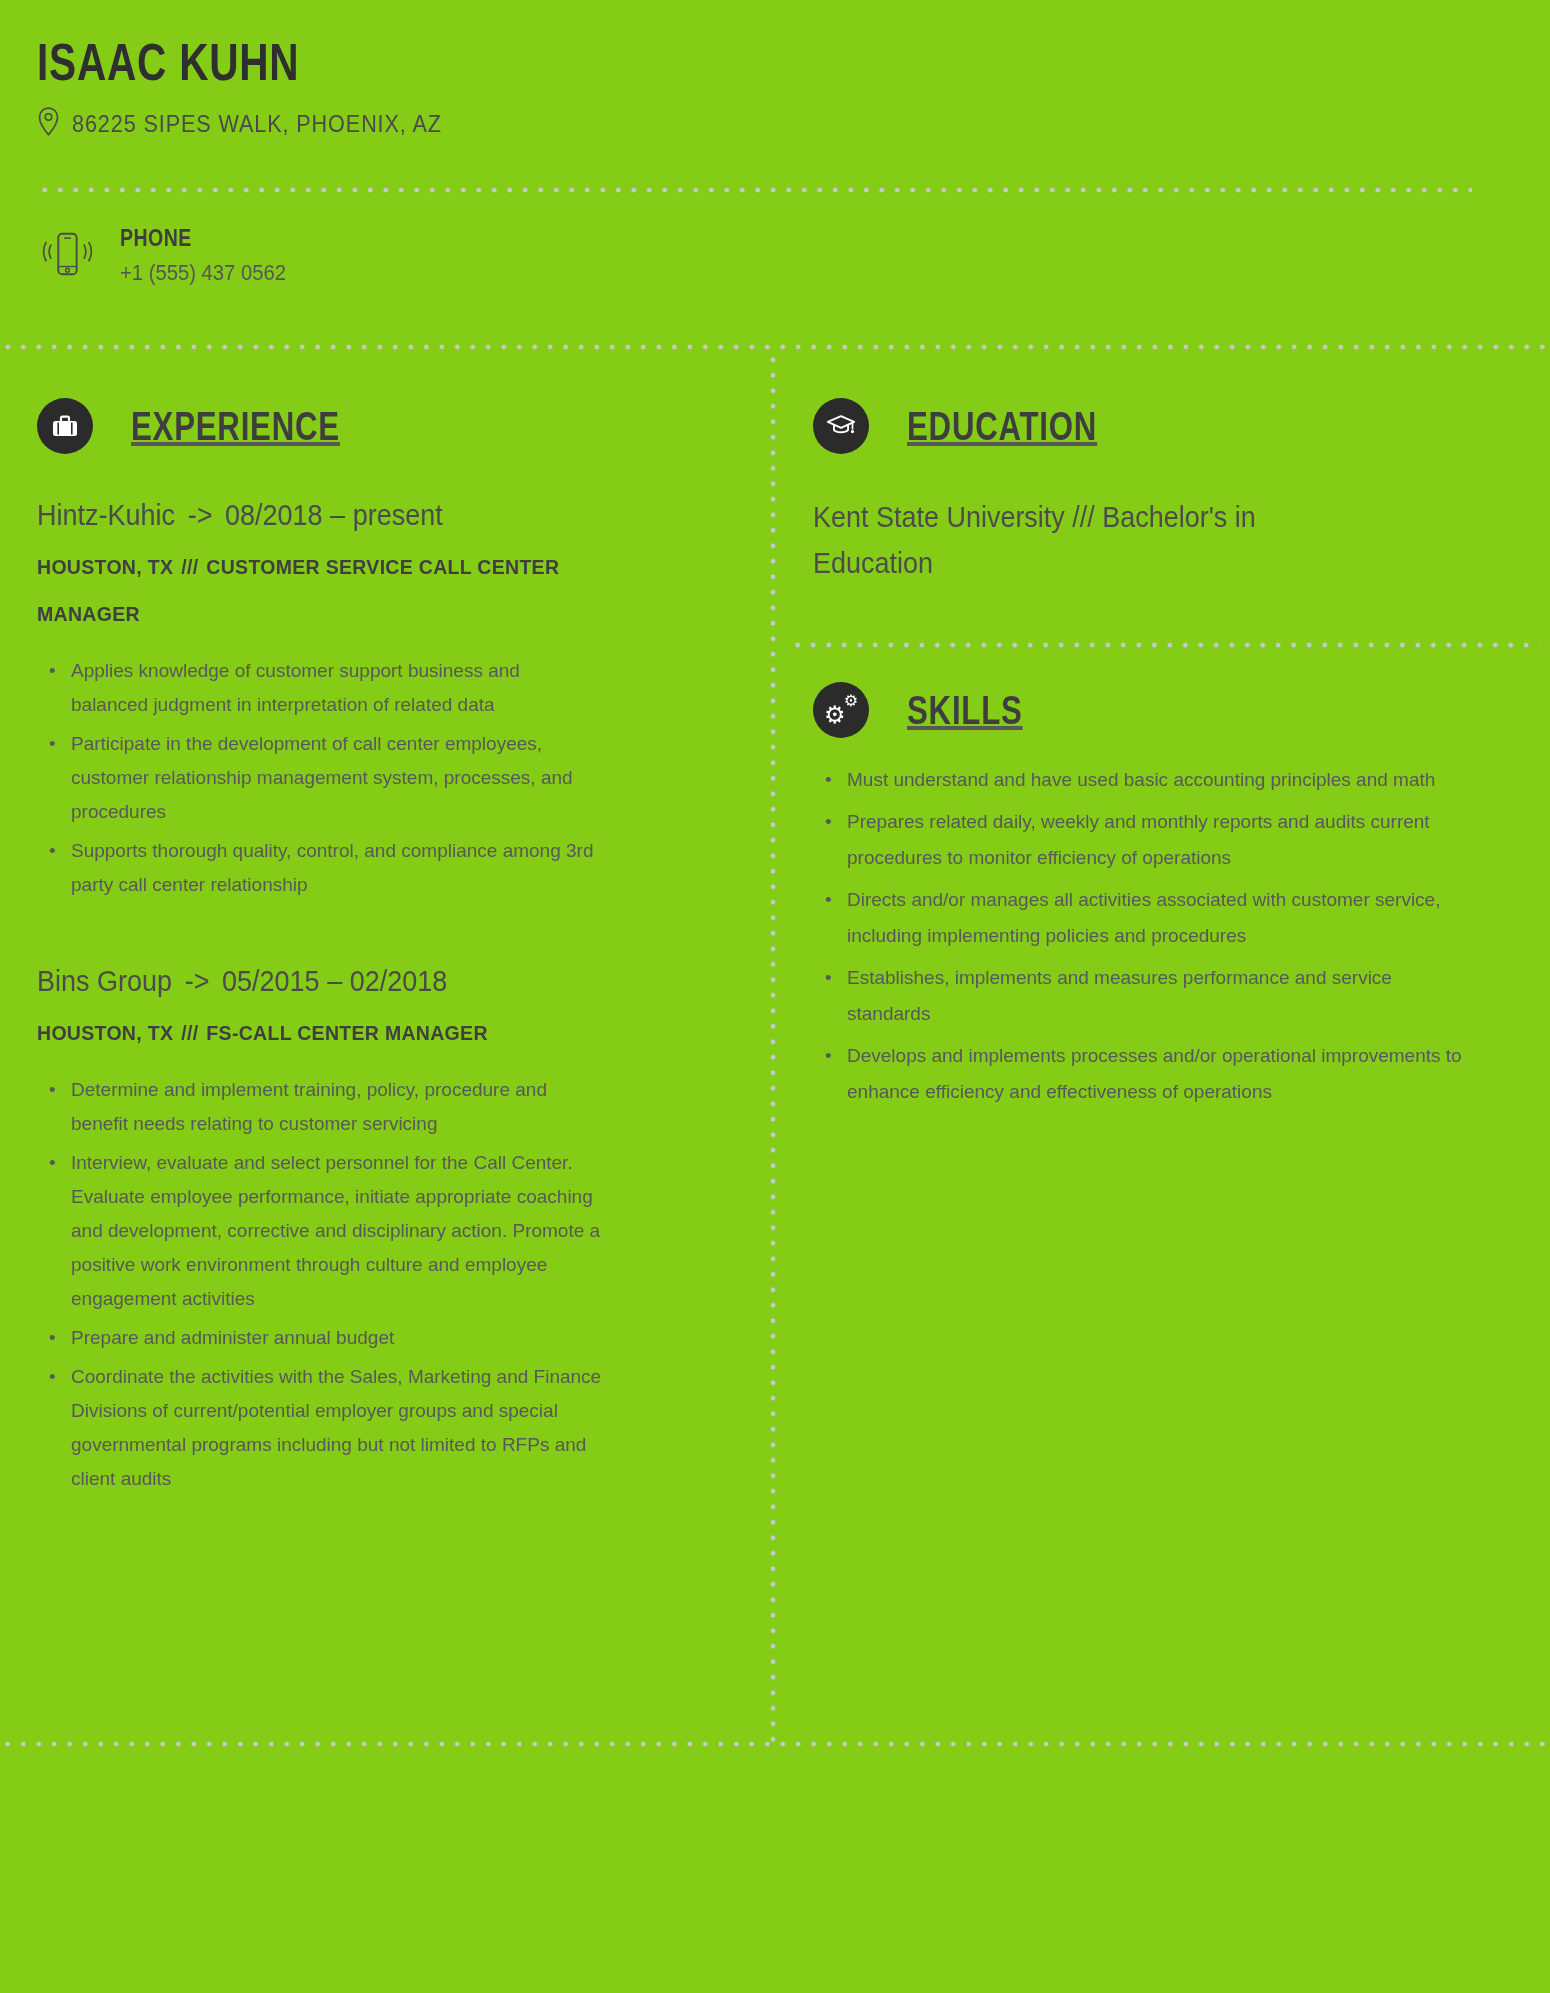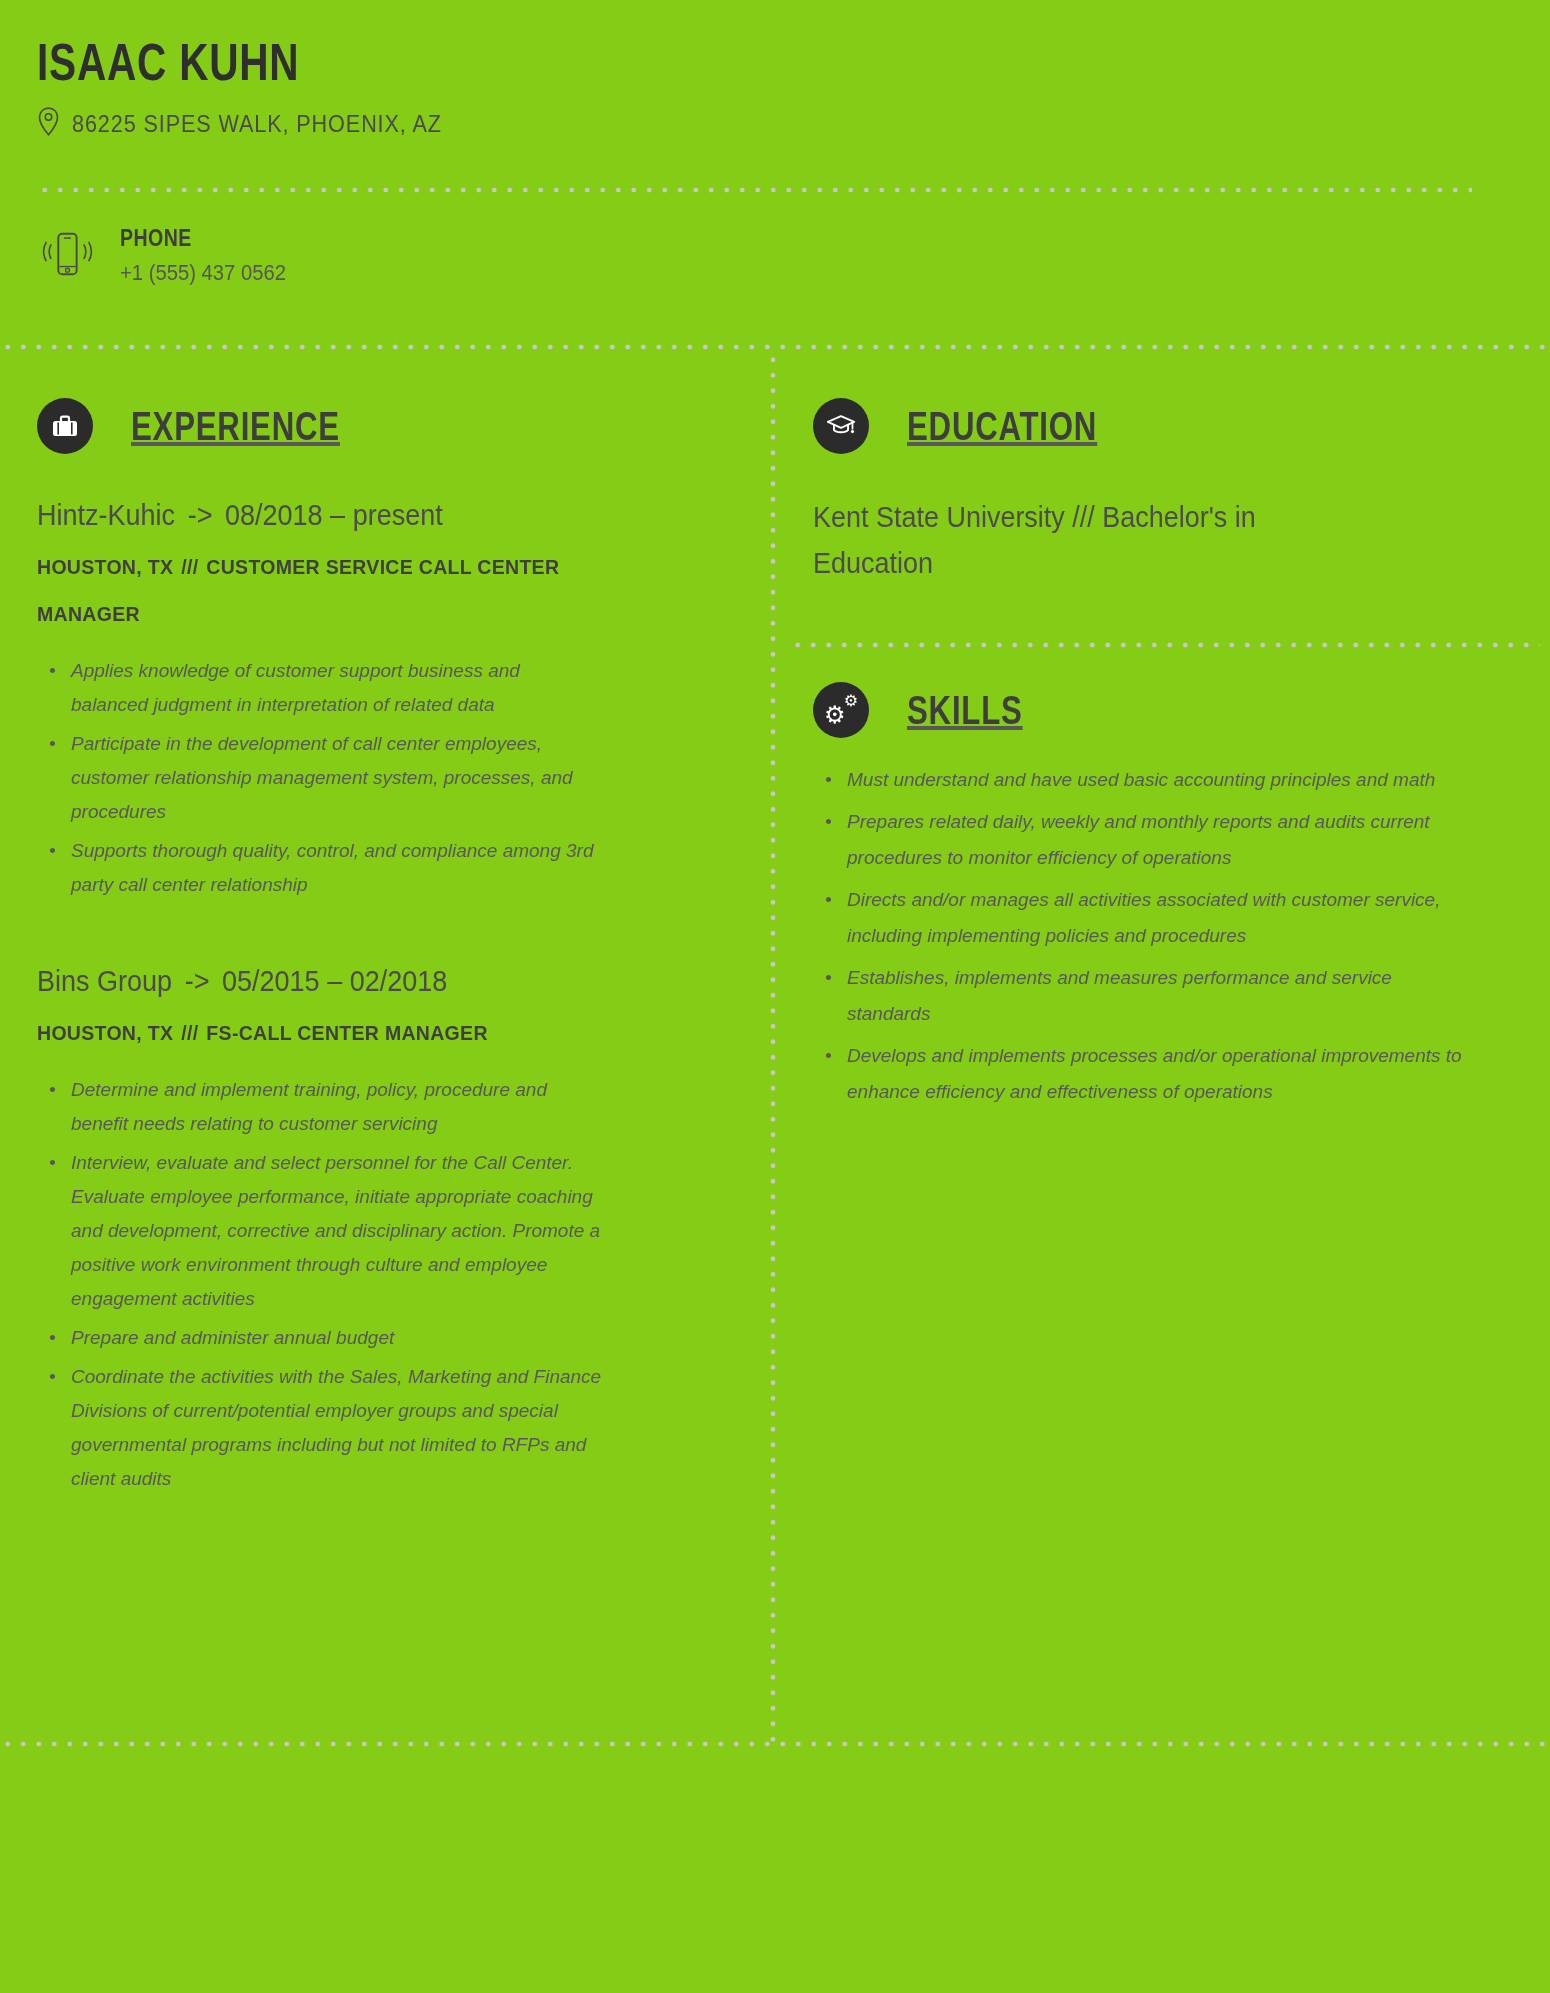--- a/index.html
+++ b/index.html
@@ -48,21 +48,21 @@
   
   .job { margin-top:44px; }
   .job + .job { margin-top:62px; }
   .job-heading { font-size:30px; color:#4b4b4d; transform:scaleX(0.9); transform-origin:0 50%;
     white-space:nowrap; }
   .job-arrow { margin:0 14px; }
   .job-subtitle { margin-top:12px; font-size:19.5px; font-weight:bold; color:#3f3f40;
     line-height:47px; letter-spacing:0.3px; max-width:565px; }
   .sep { margin:0 8px; }
 
-  ul.bullets { margin-top:16px; list-style:none; padding-left:34px;font-style:italic; }
+  ul.bullets { margin-top:16px; list-style:none; padding-left:34px; }
   ul.bullets li { position:relative; font-size:19px; line-height:34px; color:#58585a;
     margin-bottom:5px; }
   ul.bullets li::before { content:'\2022'; position:absolute; left:-22px; top:0; color:#58585a; }
   .col-right ul.bullets { margin-top:24px; }
   .col-right ul.bullets li { line-height:36px; margin-bottom:6px; }
 
   
   .edu-line { margin-top:40px; font-size:29px; color:#4c4c4d; line-height:46px; max-width:560px;
     transform:scaleX(0.93); transform-origin:0 0; }
   .mid-divider { margin-top:56px; margin-left:-23px; margin-right:-60px; }

